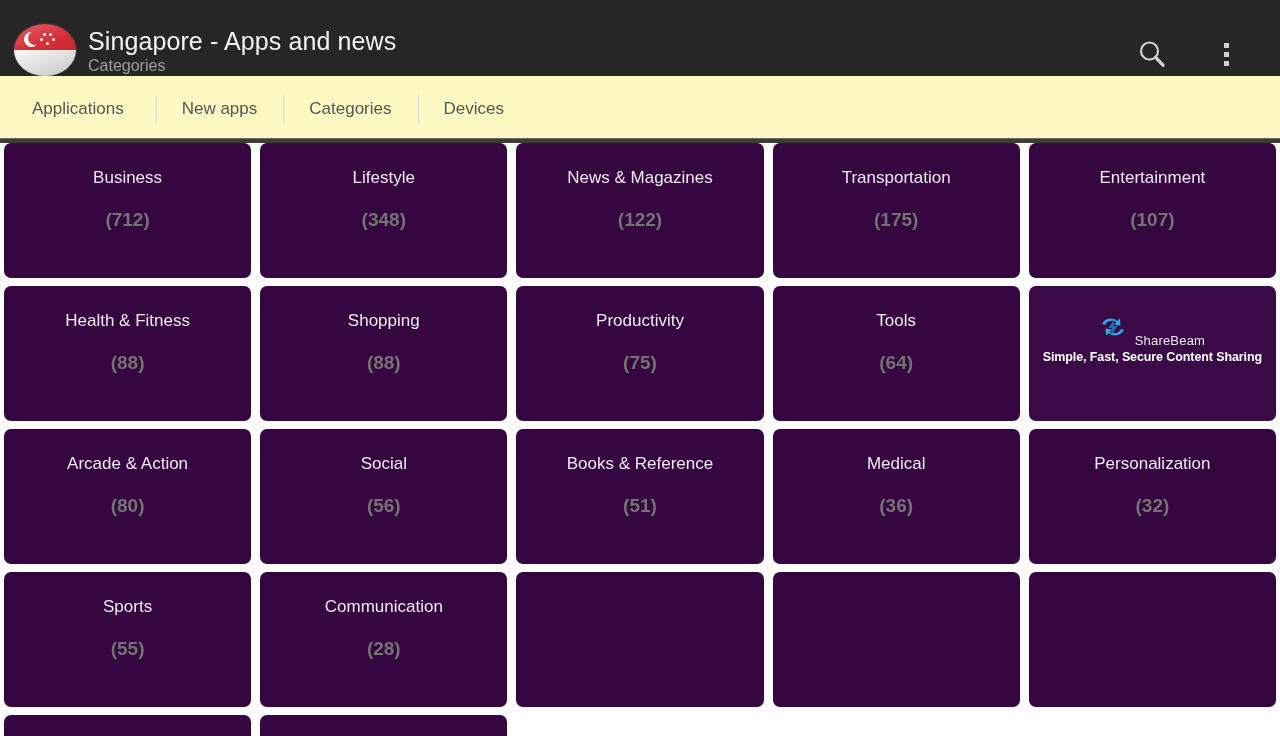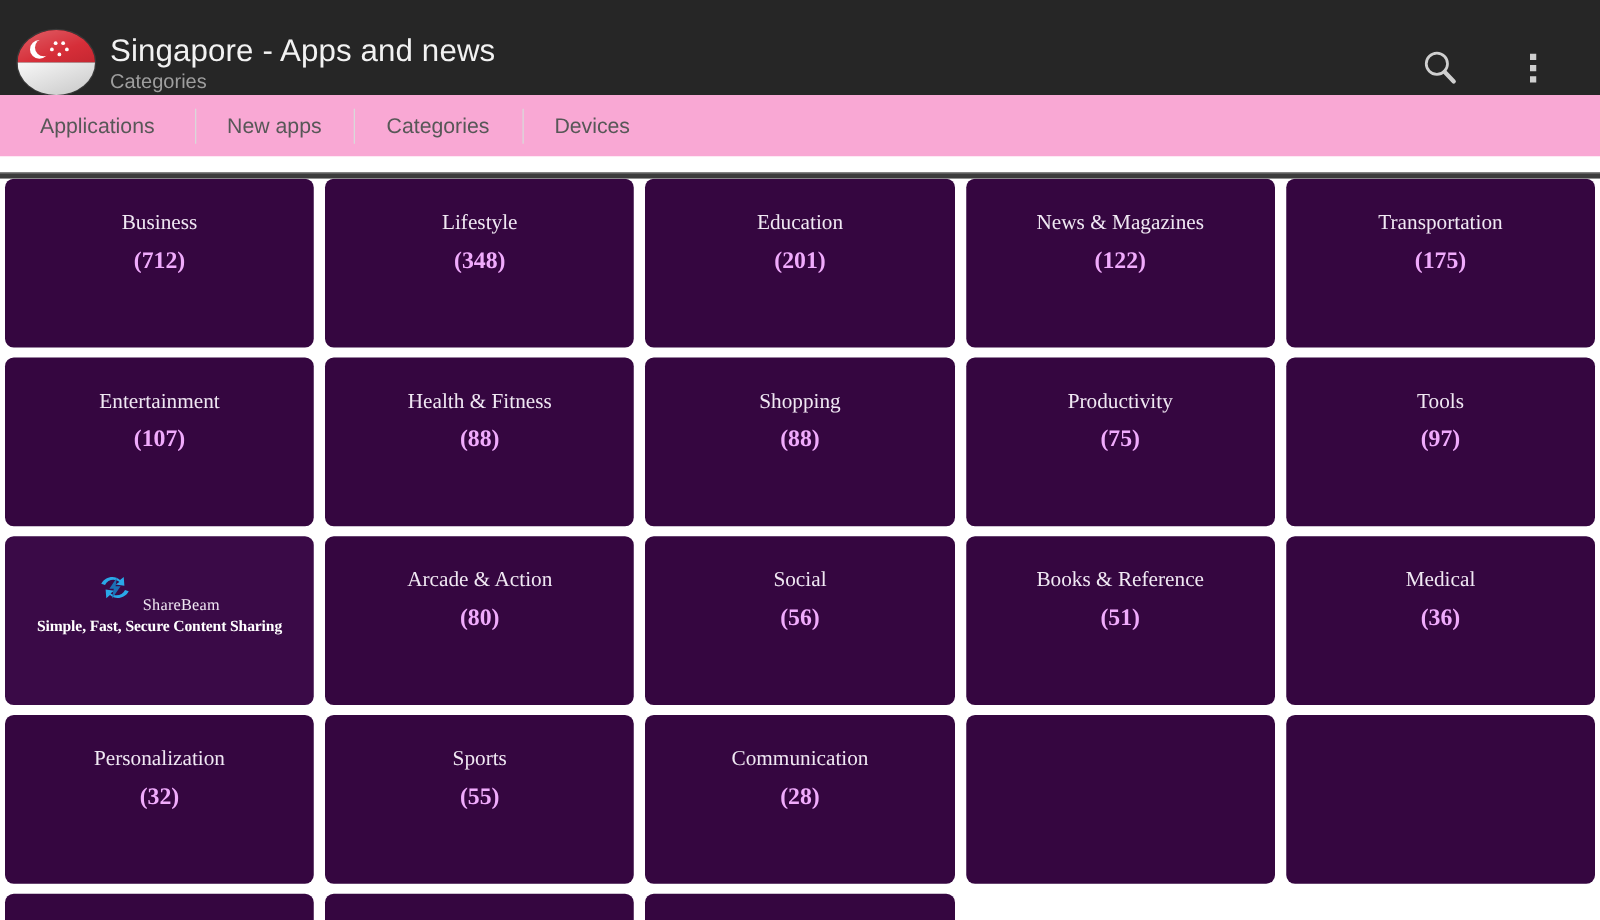--- a/index.html
+++ b/index.html
@@ -152,22 +152,22 @@
     width: 5px;
     height: 5px;
     background: #cfcfcf;
   }
 
   
   .tabbar {
     position: absolute;
     top: 76px; left: 0;
     width: 1280px;
-    height: 49px;
-    background: #f9a8d4;
+    height: 66px;
+    background: #fef9c3;
     display: flex;
     align-items: center;
     box-sizing: border-box;
   }
   .tab {
     position: relative;
     display: flex;
     align-items: center;
     justify-content: center;
     height: 62px;
@@ -221,37 +221,36 @@
     background: #350640;
     border-radius: 7px;
     height: 135px;
     box-sizing: border-box;
     display: flex;
     flex-direction: column;
     align-items: center;
     padding-top: 25px;
     cursor: pointer;
     overflow: hidden;
-    font-family: Liberation Serif, serif;
   }
   .tile-label {
     color: #f0e8f3;
     font-size: 17px;
     line-height: 20px;
     font-weight: normal;
     text-align: center;
     white-space: nowrap;
   }
   .tile-count {
-    color: #f0abfc;
+    color: #737373;
     font-size: 19px;
     line-height: 22px;
     font-weight: bold;
     text-align: left;
-    margin-top: 10px;
+    margin-top: 21px;
   }
 
   
   .tile.ad {
     background: #3a0a47;
     padding-top: 14px;
     justify-content: flex-start;
   }
   .ad-brandrow {
     display: flex;
@@ -338,24 +337,20 @@
     <div class="grid" id="grid">
         <div class="tile">
           <div class="tile-label">Business</div>
           <div class="tile-count">(712)</div>
         </div>
         <div class="tile">
           <div class="tile-label">Lifestyle</div>
           <div class="tile-count">(348)</div>
         </div>
         <div class="tile">
-          <div class="tile-label">Education</div>
-          <div class="tile-count">(201)</div>
-        </div>
-        <div class="tile">
           <div class="tile-label">News &amp; Magazines</div>
           <div class="tile-count">(122)</div>
         </div>
         <div class="tile">
           <div class="tile-label">Transportation</div>
           <div class="tile-count">(175)</div>
         </div>
         <div class="tile">
           <div class="tile-label">Entertainment</div>
           <div class="tile-count">(107)</div>
@@ -367,21 +362,21 @@
         <div class="tile">
           <div class="tile-label">Shopping</div>
           <div class="tile-count">(88)</div>
         </div>
         <div class="tile">
           <div class="tile-label">Productivity</div>
           <div class="tile-count">(75)</div>
         </div>
         <div class="tile">
           <div class="tile-label">Tools</div>
-          <div class="tile-count">(97)</div>
+          <div class="tile-count">(64)</div>
         </div>
         <div class="tile ad">
           <div class="ad-brandrow">
             <svg class="ad-logo" viewBox="0 0 52 44">
               <path d="M4 16 C10 4, 26 2, 34 10 L40 5 L41 19 L27 17 L33 13 C26 7, 14 9, 10 18 Z" fill="#2aa8e8"></path>
               <path d="M48 28 C42 40, 26 42, 18 34 L12 39 L11 25 L25 27 L19 31 C26 37, 38 35, 42 26 Z" fill="#2aa8e8"></path>
               <path d="M29 6 L17 24 L24 24 L21 40 L35 20 L27 20 Z" fill="#1b6fb5"></path>
             </svg>
             <div class="ad-brand">ShareBeam</div>
           </div>

